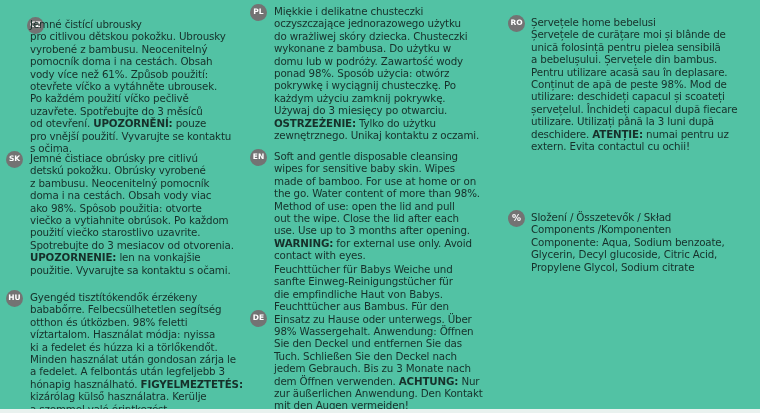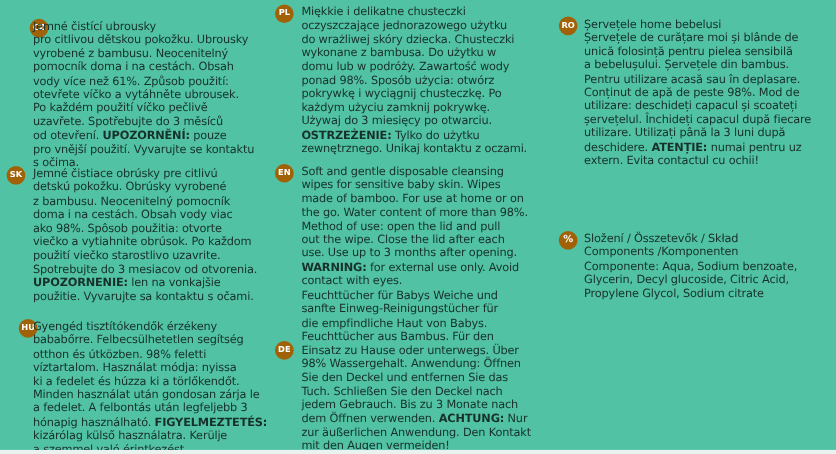--- a/index.html
+++ b/index.html
@@ -16,21 +16,21 @@
     }
     .block {
       position: absolute;
       font-size: 10.3px;
       line-height: 12.4px;
       letter-spacing: -0.15px;
     }
     .badge {
       position: absolute;
       width: 17px; height: 17px; border-radius: 50%;
-      background: #a16207; color: #ffffff;
+      background: #737373; color: #ffffff;
       font-size: 7.5px; font-weight: bold;
       display: flex; align-items: center; justify-content: center;
       letter-spacing: 0;
     }
     .text { position: absolute; white-space: pre-line; }
     .text b { font-weight: bold; }
     .title { font-weight: normal; }
   </style>
 </head>
 <body>
@@ -57,21 +57,21 @@
 doma i na cestách. Obsah vody viac
 ako 98%. Spôsob použitia: otvorte
 viečko a vytiahnite obrúsok. Po každom
 použití viečko starostlivo uzavrite.
 Spotrebujte do 3 mesiacov od otvorenia.
 </span><b>UPOZORNENIE:</b><span> len na vonkajšie
 použitie. Vyvarujte sa kontaktu s očami.</span></div>
 </div>
 
 <div class="block" style="left:6px; top:290px;">
-  <div class="badge" style="left:11px; top:0;">HU</div>
+  <div class="badge" style="left:0; top:0;">HU</div>
   <div class="text" style="left:24px; top:1px; width:230px;"><span class="title">Gyengéd tisztítókendők</span><span> érzékeny
 bababőrre. Felbecsülhetetlen segítség
 otthon és útközben. 98% feletti
 víztartalom. Használat módja: nyissa
 ki a fedelet és húzza ki a törlőkendőt.
 Minden használat után gondosan zárja le
 a fedelet. A felbontás után legfeljebb 3
 hónapig használható. </span><b>FIGYELMEZTETÉS:</b><span>
 kizárólag külső használatra. Kerülje
 a szemmel való érintkezést.</span></div>

